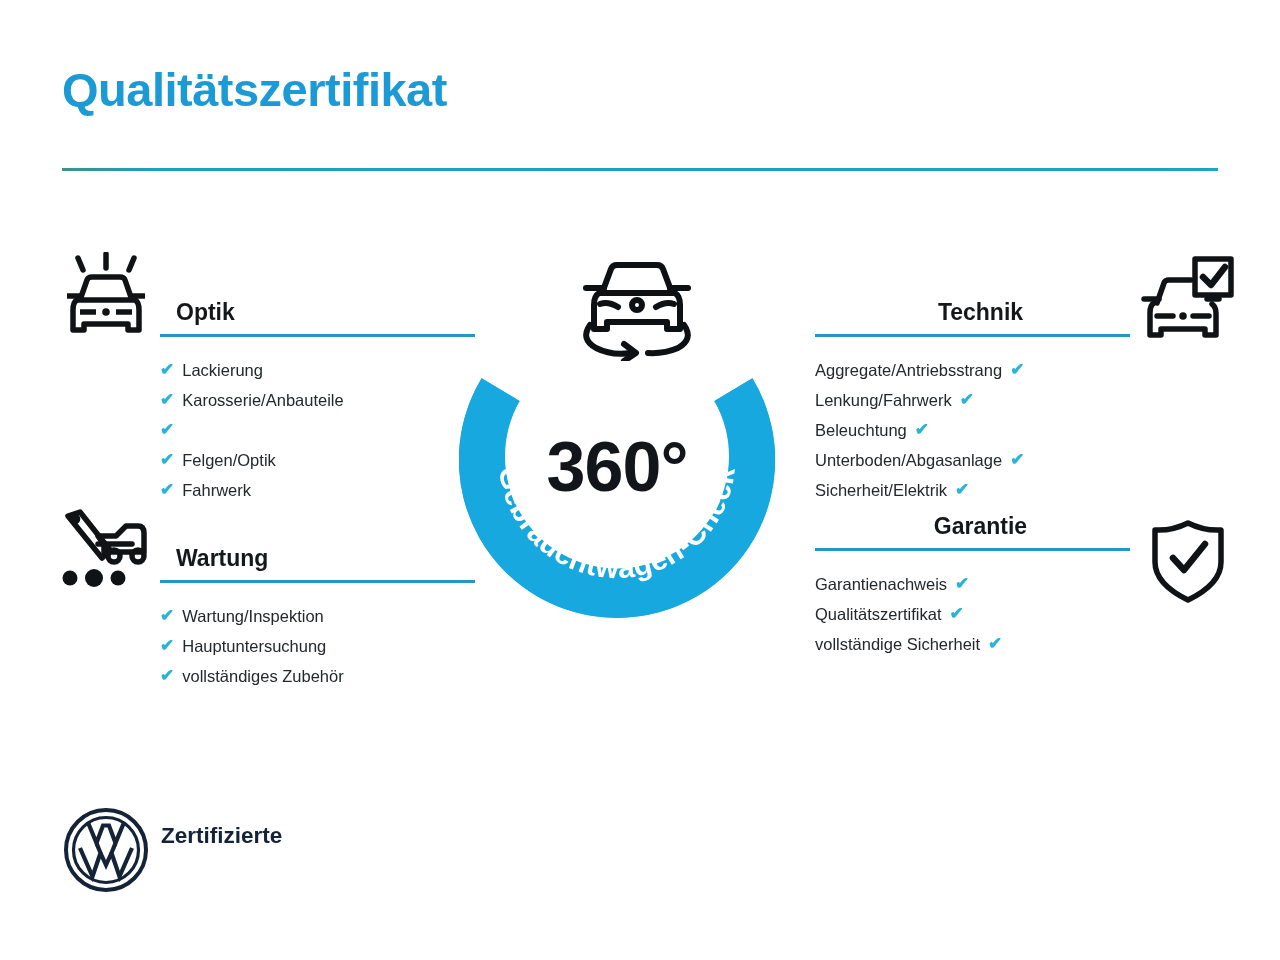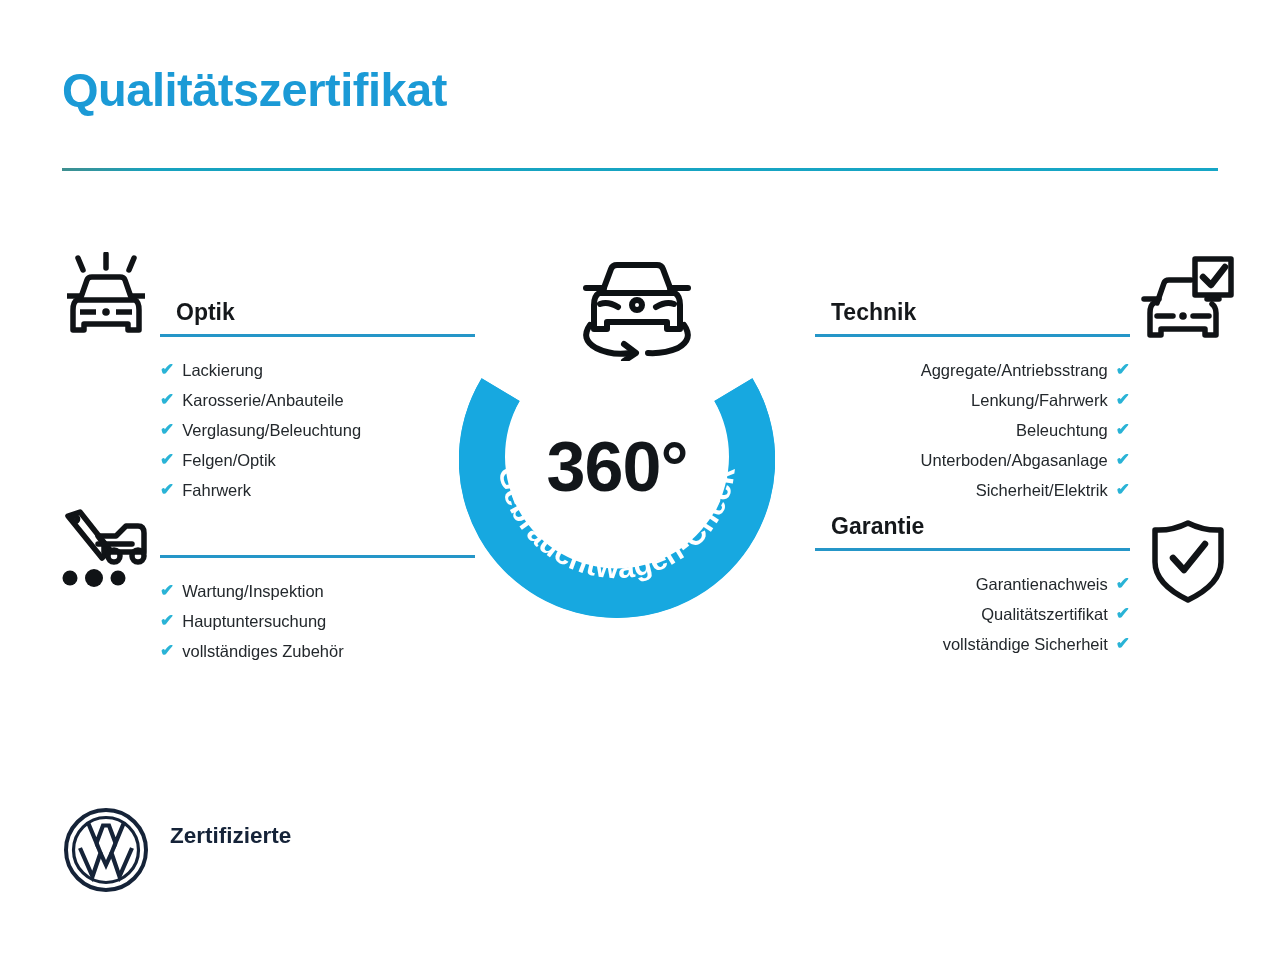--- a/index.html
+++ b/index.html
@@ -27,33 +27,33 @@
 
   
   .col{position:absolute;}
   .col-left{left:160px;width:315px;}
   .col-right{right:150px;width:315px;}
 
   .sec-head{
     font-size:23px;font-weight:bold;color:#15181b;
     line-height:1.1;white-space:nowrap;margin-left:16px;
   }
-  .col-right .sec-head{text-align:left;}
+  .col-right .sec-head{text-align:center;}
   .sec-rule{
     margin-top:9px;height:3px;width:100%;
     background:#2596c8;
   }
   .sec-list{margin-top:18px;list-style:none;padding:0;}
   .sec-list li{
     font-size:16.5px;color:#23282c;
     line-height:30px;white-space:nowrap;
     display:flex;align-items:center;
   }
   .col-left .sec-list li{justify-content:flex-start;}
-  .col-right .sec-list li{justify-content:flex-end;}
+  .col-right .sec-list li{}
   .chk{
     color:#29b3d6;font-size:17px;font-weight:bold;
     display:inline-block;
   }
   .col-left .chk{margin-right:8px;}
   .col-right .chk{margin-left:8px;}
 
   
   #sec-optik{top:300px;}
   #sec-wartung{top:546px;}
@@ -80,21 +80,21 @@
     padding-top:14px;box-sizing:border-box;
   }
   #car360{
     position:absolute;left:568px;top:249px;
     width:138px;height:112px;
   }
 
   
   #footer-logo{position:absolute;left:62px;top:806px;}
   #footer-logo .vw-txt{
-    position:absolute;left:108px;top:16px;
+    position:absolute;left:99px;top:16px;
     font-size:22.5px;font-weight:bold;color:#152338;
     line-height:28px;white-space:nowrap;
   }
 </style>
 </head>
 <body>
 
 <div class="page-title">Qualitätszertifikat</div>
 <div class="title-rule"></div>
 
@@ -221,34 +221,34 @@
     <li>
         <span class="chk">✔</span>
         <span>Lackierung</span>
       </li>
     <li>
         <span class="chk">✔</span>
         <span>Karosserie/Anbauteile</span>
       </li>
     <li>
         <span class="chk">✔</span>
-        <span>Verglasung/Beleuchtung</span>
       </li>
     <li>
         <span class="chk">✔</span>
         <span>Felgen/Optik</span>
       </li>
     <li>
         <span class="chk">✔</span>
         <span>Fahrwerk</span>
       </li>
   </ul>
 </div>
 
 <div class="col col-left" id="sec-wartung">
+  <div class="sec-head">Wartung</div>
   <div class="sec-rule"></div>
   <ul class="sec-list">
     <li>
         <span class="chk">✔</span>
         <span>Wartung/Inspektion</span>
       </li>
     <li>
         <span class="chk">✔</span>
         <span>Hauptuntersuchung</span>
       </li>

